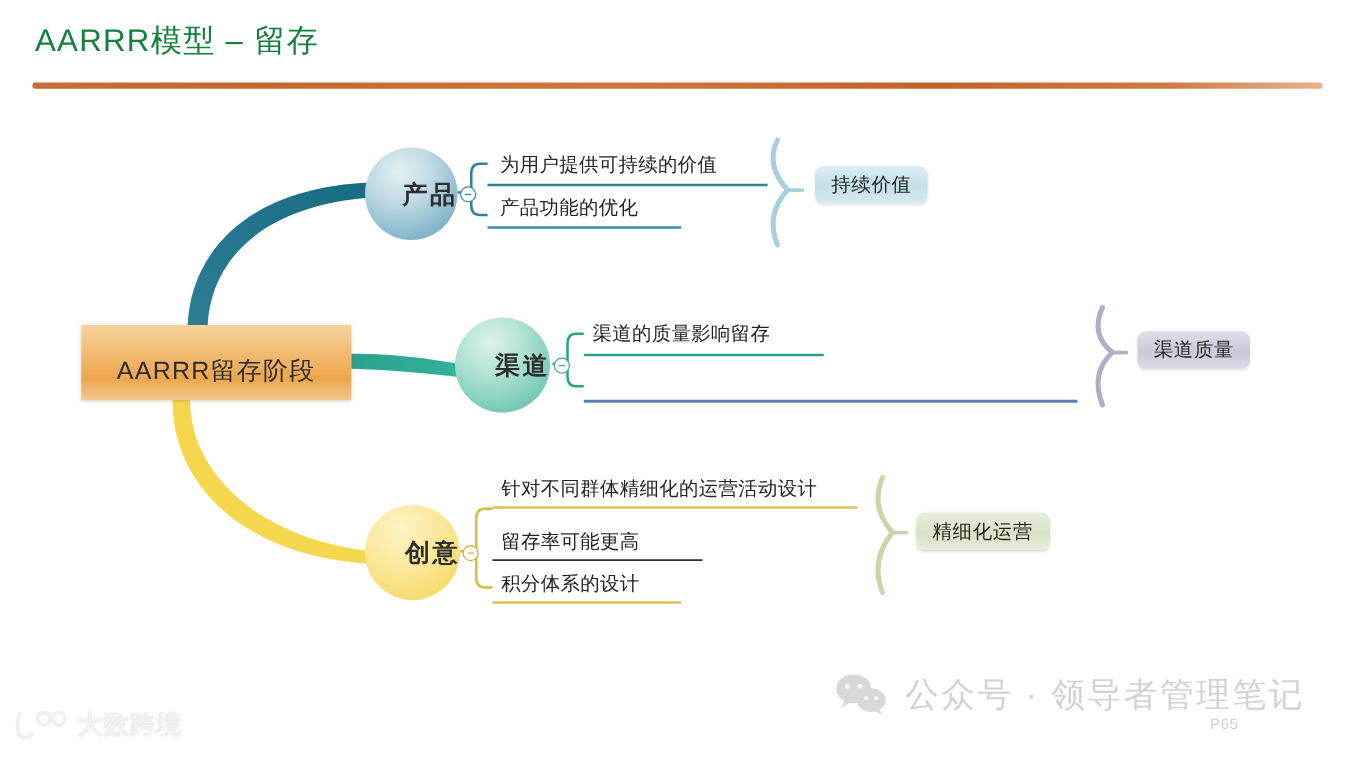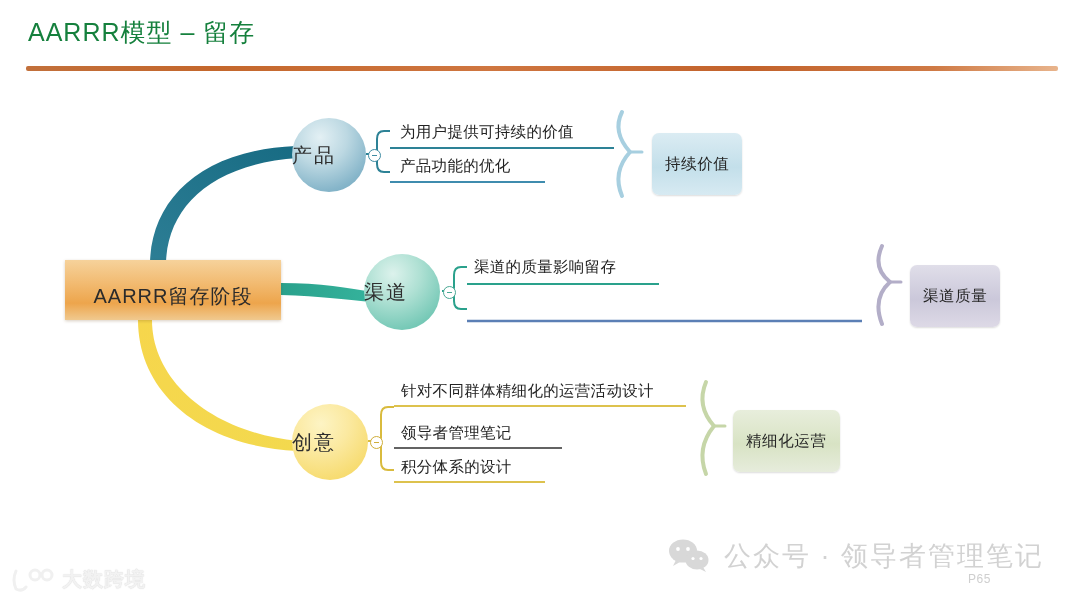--- a/index.html
+++ b/index.html
@@ -68,21 +68,22 @@
     white-space: nowrap;
     margin-top: 12px;
   }
 
   
   .branch-circle {
     position: absolute;
     border-radius: 50%;
     display: flex;
     align-items: center;
-    justify-content: flex-start;
+    justify-content: flex-end;
+    font-weight: bold;
   }
   .branch-circle span {
     font-size: 20px;
     color: #2e2e2e;
     letter-spacing: 2px;
     white-space: nowrap;
   }
   #circle-product {
     left: 292px; top: 118px;
     width: 74px; height: 74px;
@@ -130,21 +131,21 @@
     letter-spacing: .3px;
   }
 
   
   .summary-pill {
     position: absolute;
     display: flex;
     align-items: center;
     justify-content: center;
     border-radius: 7px;
-    padding: 16px 13px;
+    padding: 0 13px;
     height: 30px;
     font-size: 15.5px;
     color: #262626;
     letter-spacing: .6px;
     white-space: nowrap;
     box-shadow: 0 1px 2px rgba(0,0,0,.14);
   }
   #pill-product {
     left: 652px; top: 133px;
     background: linear-gradient(180deg,#dbecf3 0%,#c3dfea 55%,#d7eaf2 100%);
@@ -284,21 +285,21 @@
   <div class="sub-item" style="left:474px; top:257px;">渠道的质量影响留存</div>
   <div id="pill-channel" class="summary-pill">
     <span>渠道质量</span>
   </div>
 
   <div id="circle-creative" class="branch-circle">
     <span>创意</span>
   </div>
   <div id="toggle-creative" class="toggle"></div>
   <div class="sub-item" style="left:401px; top:381px;">针对不同群体精细化的运营活动设计</div>
-  <div class="sub-item" style="left:401px; top:423px;">领导者管理笔记</div>
+  <div class="sub-item" style="left:401px; top:423px;">留存率可能更高</div>
   <div class="sub-item" style="left:401px; top:457px;">积分体系的设计</div>
   <div id="pill-creative" class="summary-pill">
     <span>精细化运营</span>
   </div>
 
 </div>
 
 <div id="watermark">
   <svg id="wechat-icon" viewBox="0 0 42 34">
     <ellipse cx="15" cy="12" rx="14" ry="11.5" fill="#d8d8d8"></ellipse>

